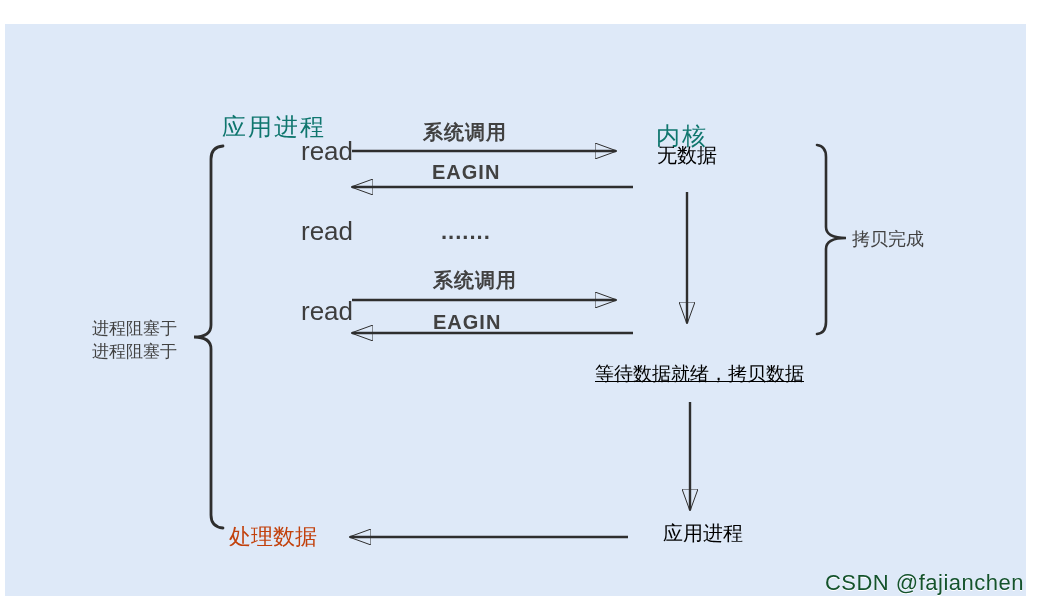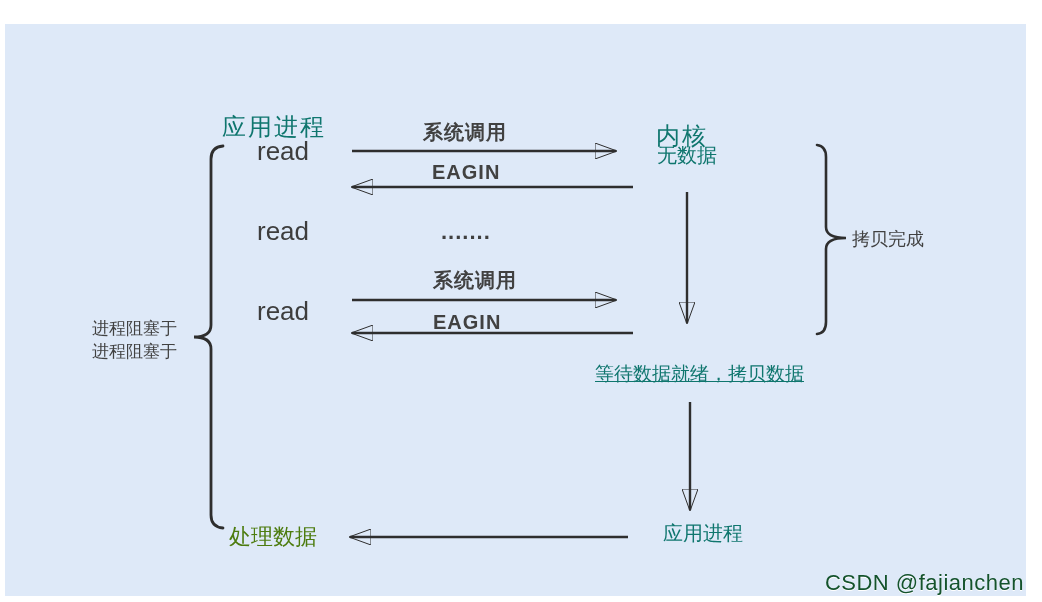--- a/index.html
+++ b/index.html
@@ -8,23 +8,23 @@
     background:#ffffff;
     font-family:"Liberation Sans","DejaVu Sans",sans-serif;
   }
   .panel{
     position:absolute;left:5px;top:24px;width:1021px;height:572px;
     background:#dee9f8;
   }
   .overlay{position:absolute;left:0;top:0;width:1042px;height:602px;}
   .lbl{position:absolute;color:#414141;white-space:nowrap;line-height:1.15;}
   .col-title{font-size:24px;letter-spacing:2px;color:#0f766e;margin-top:24px;}
-  .read{font-size:26px;color:#3d3d3d;}
+  .read{font-size:26px;color:#3d3d3d;margin-left:44px;}
   .arrow-label{font-size:20px;letter-spacing:1px;color:#414141;font-weight:bold;}
-  .small-label{font-size:20px;color:#0f766e;}
+  .small-label{font-size:20px;color:#000000;}
   .dots{font-size:22px;font-weight:bold;letter-spacing:1px;color:#3f3f3f;line-height:1;}
   .brace-label{font-size:18px;color:#414141;}
   .left-brace-label{
     position:absolute;left:92px;top:317px;width:104px;
     text-align:left;font-size:17px;line-height:23px;color:#414141;
   }
   .watermark{
     position:absolute;right:18px;top:570px;
     font-size:22px;color:#14532d;letter-spacing:0.5px;
     text-shadow:0 1px 0 #ffffff;
@@ -69,21 +69,21 @@
 <div class="lbl arrow-label" style="left:423px;top:121px;">系统调用</div>
 <div class="lbl arrow-label" style="left:432px;top:161px;">EAGIN</div>
 <div class="lbl dots" style="left:441px;top:221px;">.......</div>
 <div class="lbl arrow-label" style="left:433px;top:269px;">系统调用</div>
 <div class="lbl arrow-label" style="left:433px;top:311px;">EAGIN</div>
 
 <div class="lbl small-label" style="left:657px;top:144px;">无数据</div>
 <div class="lbl small-label" style="left:595px;top:363px;font-size:19px;text-decoration:underline;">等待数据就绪，拷贝数据</div>
 <div class="lbl small-label" style="left:663px;top:522px;">应用进程</div>
 
-<div class="lbl" style="left:229px;top:524px;font-size:22px;color:#4d7c0f;">处理数据</div>
+<div class="lbl" style="left:229px;top:524px;font-size:22px;color:#c2410c;">处理数据</div>
 
 <div class="lbl brace-label" style="left:852px;top:229px;">拷贝完成</div>
 <div class="left-brace-label">
   <div>进程阻塞于</div>
   <div>进程阻塞于</div>
 </div>
 
 <div class="watermark">CSDN @fajianchen</div>
 
 </body></html>

